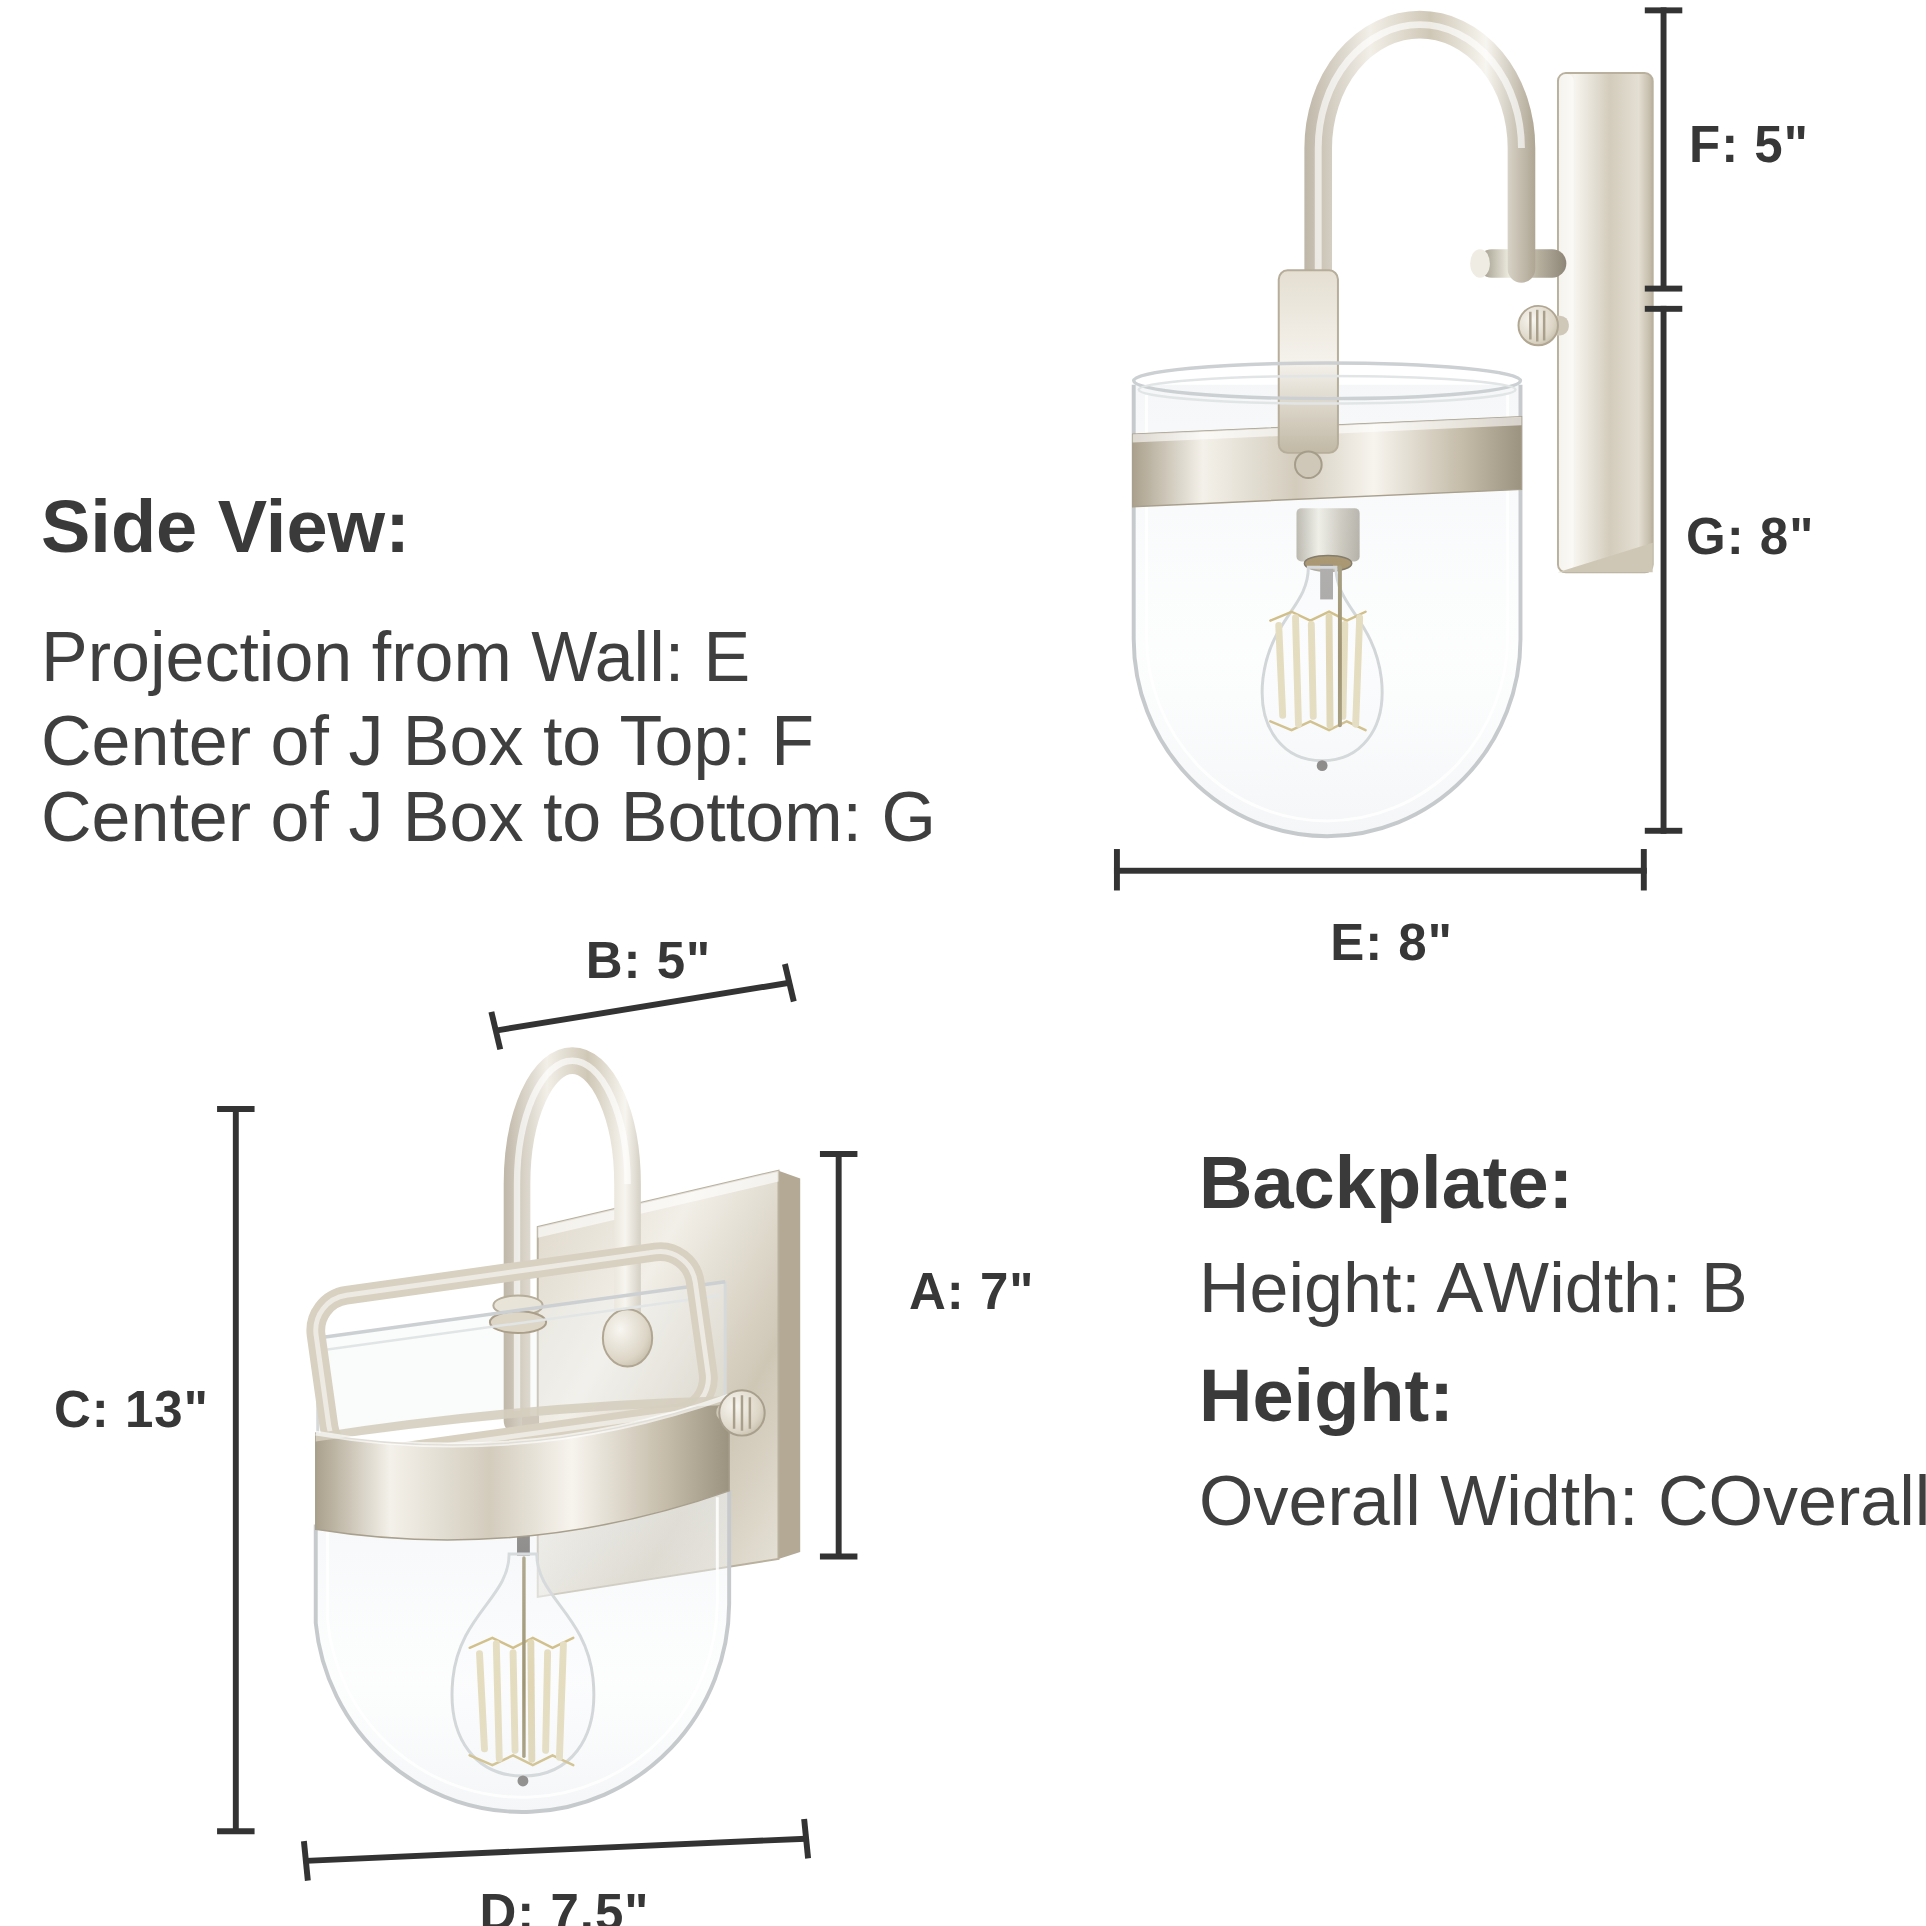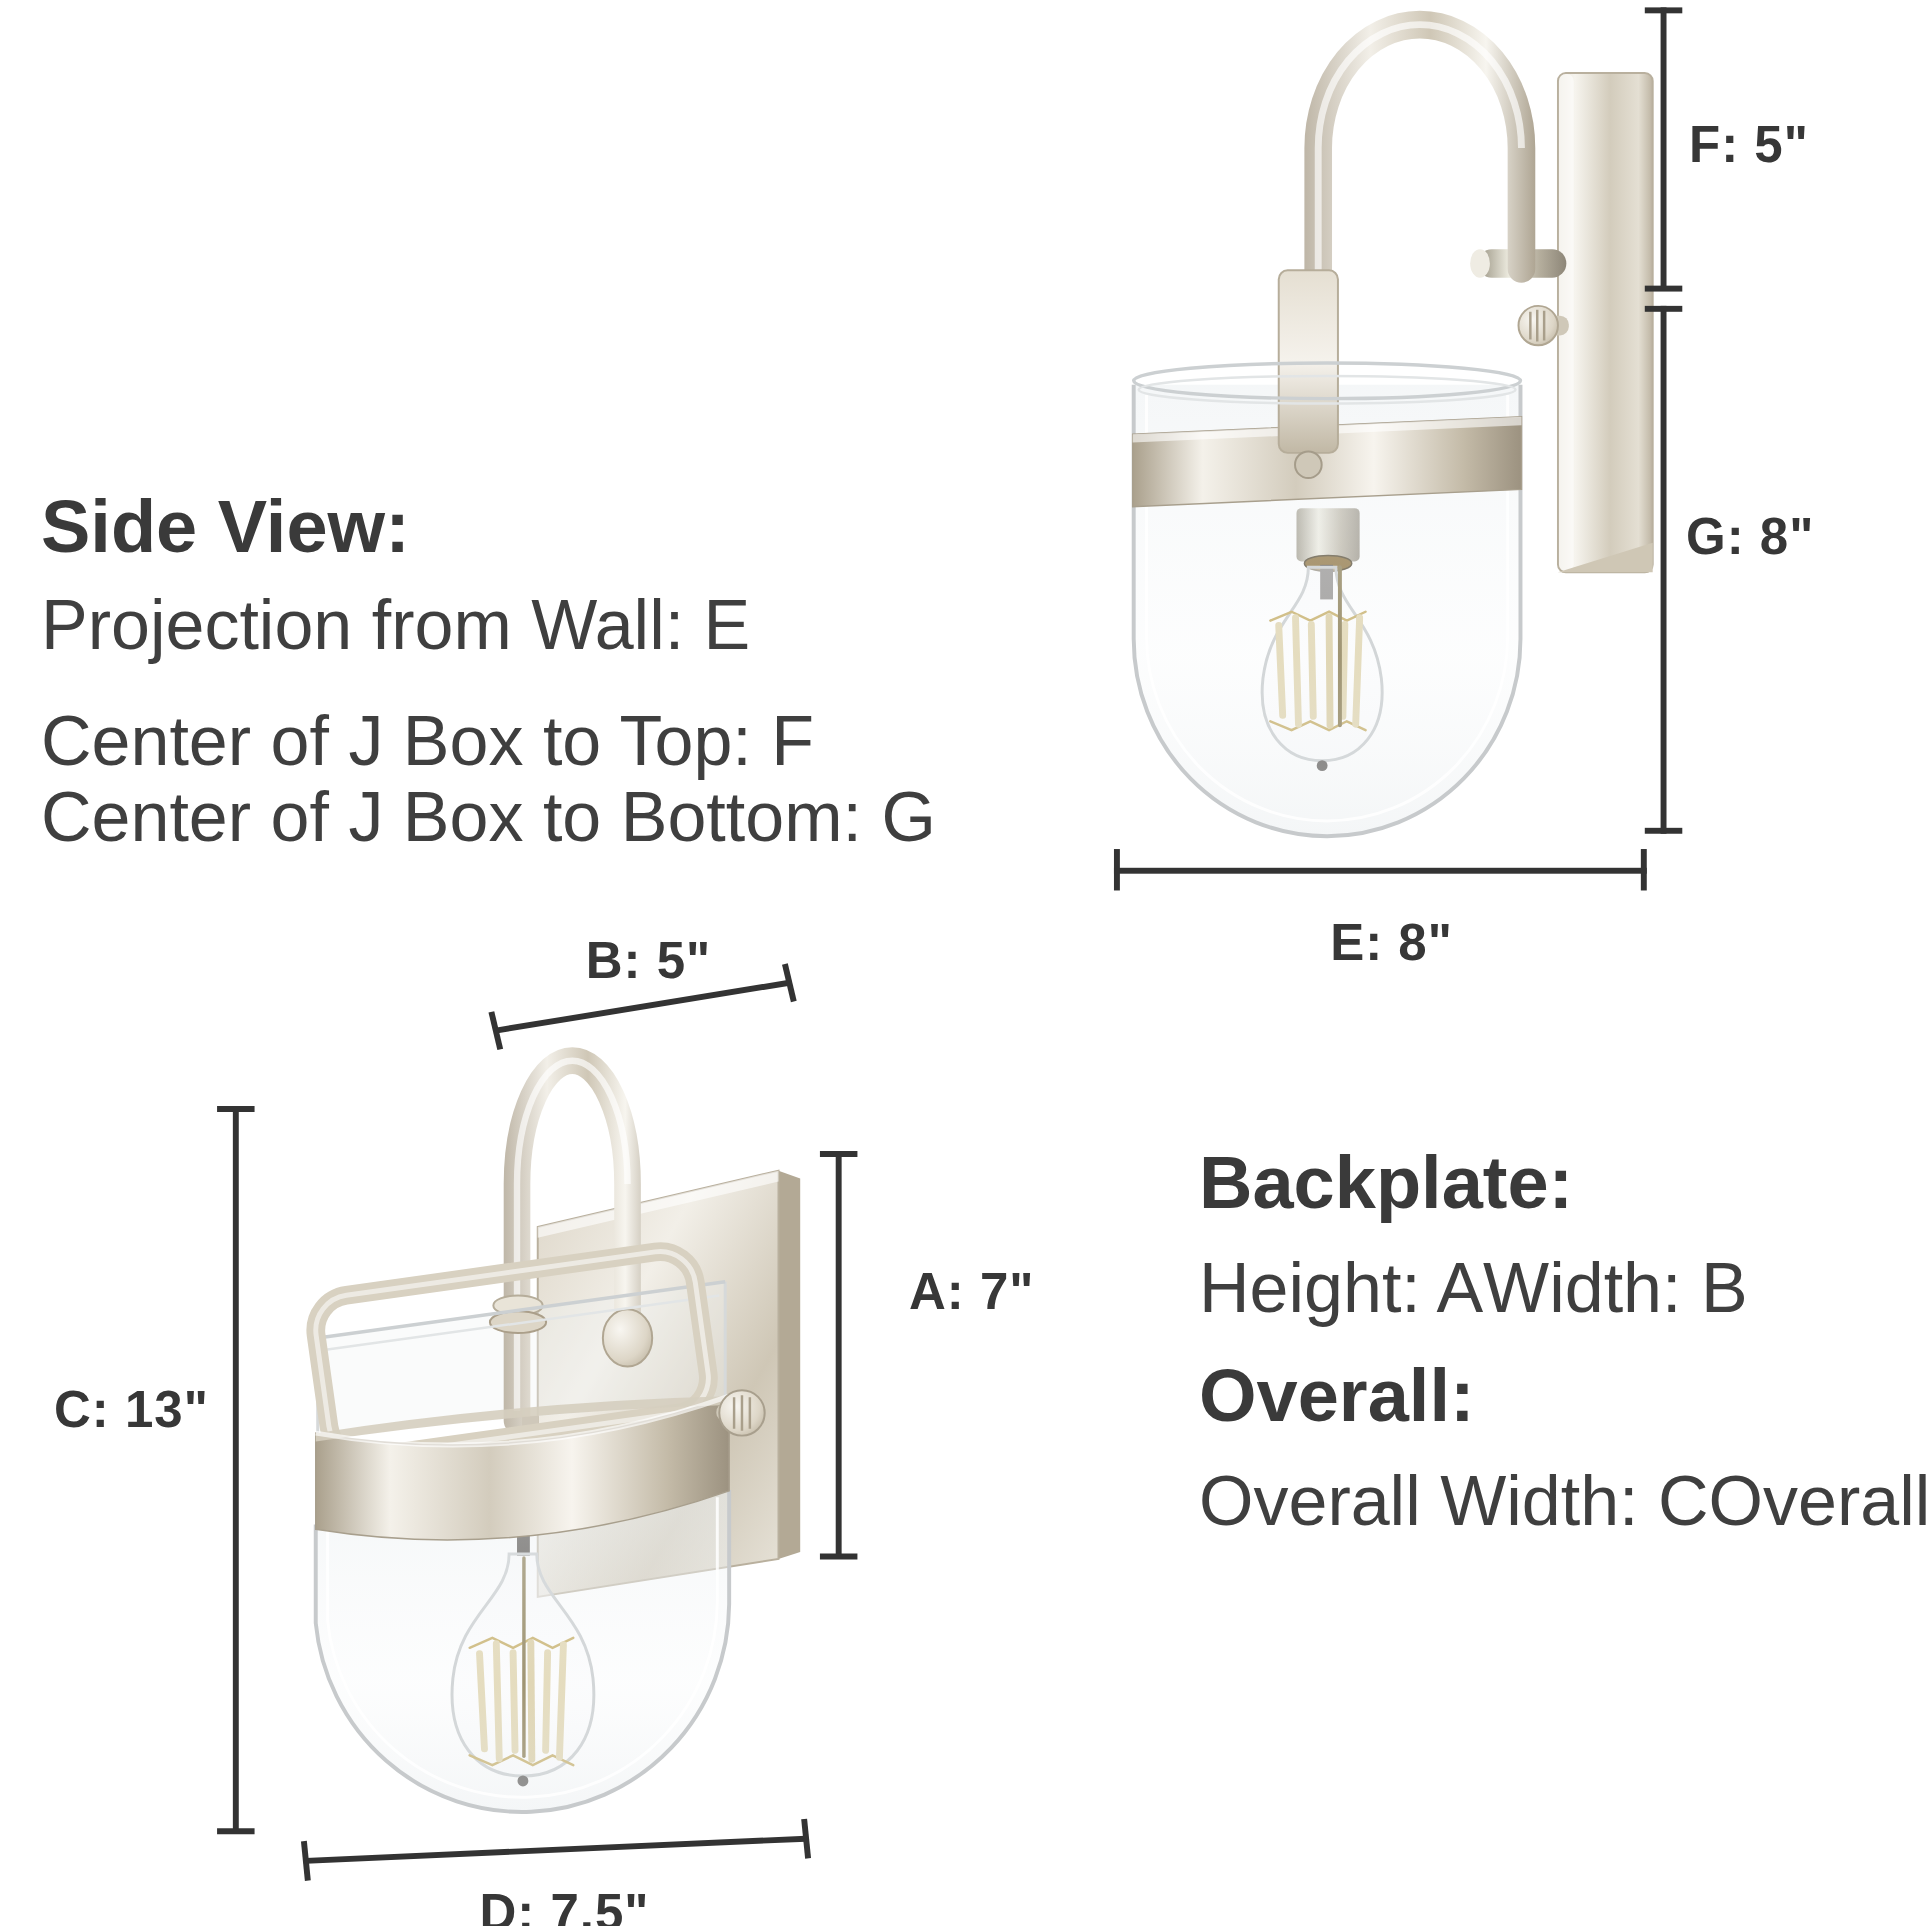--- a/index.html
+++ b/index.html
@@ -203,30 +203,30 @@
       <line x1="1700" y1="2339" x2="1700" y2="3155"></line>
       <line x1="1662" y1="2339" x2="1738" y2="2339"></line>
       <line x1="1662" y1="3155" x2="1738" y2="3155"></line>
       <line x1="620" y1="3772" x2="1634" y2="3727"></line>
       <line x1="616" y1="3732" x2="624" y2="3812"></line>
       <line x1="1630" y1="3687" x2="1638" y2="3767"></line>
     </g>
   </svg>
 
   <div class="txt note-heading" style="left:41px;top:469px;margin-top:15px;">Side View:</div>
-  <div class="txt note-line" style="left:41px;top:585px;">Projection from Wall: E</div>
+  <div class="txt note-line" style="left:41px;top:617px;">Projection from Wall: E</div>
   <div class="txt note-line" style="left:41px;top:701px;">Center of J Box to Top: F</div>
   <div class="txt note-line" style="left:41px;top:777px;text-align:center;">Center of J Box to Bottom: G</div>
 
   <div class="txt note-heading" style="left:1199px;top:1140px;">Backplate:</div>
   <div class="txt spec-row" style="left:1199px;top:1248px;">
     <span class="note-line">Height: A</span>
     <span class="note-line">Width: B</span>
   </div>
-  <div class="txt note-heading" style="left:1199px;top:1353px;">Overall:</div>
+  <div class="txt note-heading" style="left:1199px;top:1353px;">Height:</div>
   <div class="txt spec-row" style="left:1199px;top:1461px;">
     <span class="note-line">Overall Width: C</span>
     <span class="note-line">Overall Width: D</span>
   </div>
 
   <div class="txt dim" style="left:1689px;top:116px;">F: 5"</div>
   <div class="txt dim" style="left:1686px;top:508px;">G: 8"</div>
   <div class="txt dim center" style="left:1288px;top:914px;">E: 8"</div>
   <div class="txt dim center" style="left:545px;top:932px;">B: 5"</div>
   <div class="txt dim" style="left:909px;top:1263px;">A: 7"</div>

